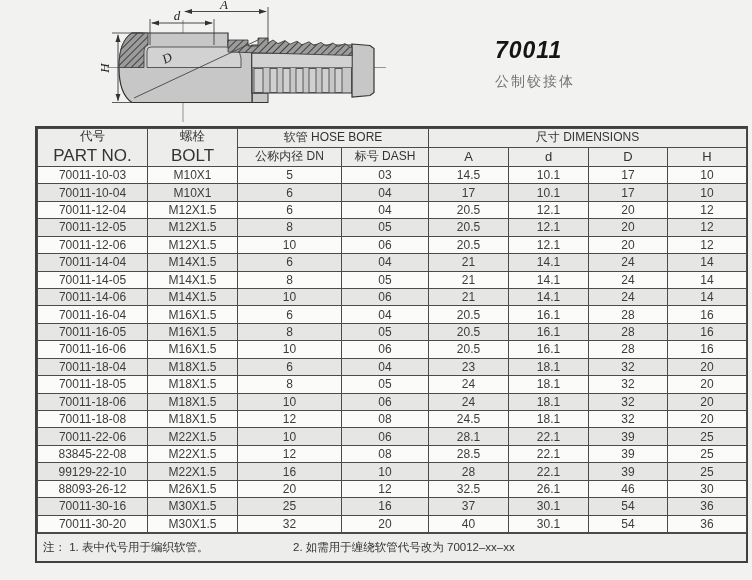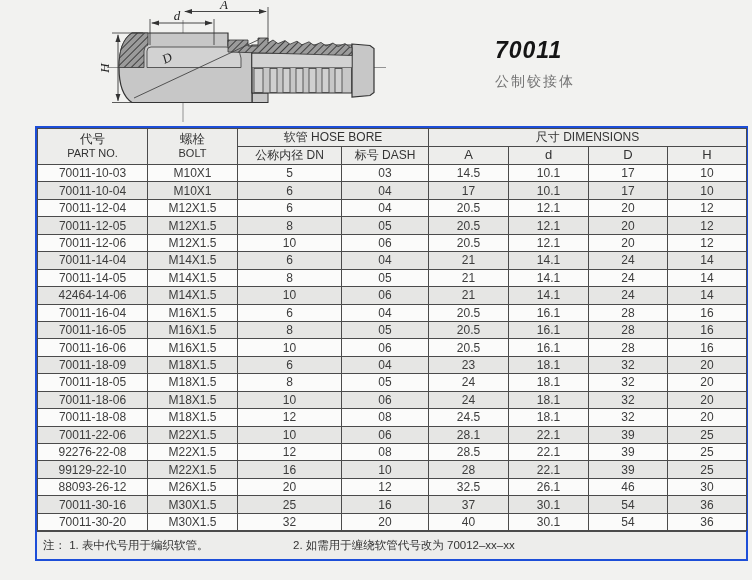--- a/index.html
+++ b/index.html
@@ -11,31 +11,31 @@
   
   .drawing{position:absolute;left:100px;top:0;width:300px;height:128px;overflow:visible;}
   .dim-label{font-family:"Liberation Serif","DejaVu Serif",serif;font-style:italic;font-size:13px;fill:#222;}
   
   .title-block{position:absolute;left:463px;top:37px;margin-left:32px;}
   .series-code{font-size:23px;font-weight:bold;font-style:italic;color:#151515;letter-spacing:1px;}
   .series-name{font-size:14px;color:#737373;margin-top:9px;letter-spacing:2px;}
   
   .frame{
     position:absolute;left:35px;top:126px;width:709px;
-    border:2px solid #1d4ed8;background:#ededeb;
+    border:2px solid #404040;background:#ededeb;
   }
   table{border-collapse:collapse;width:100%;table-layout:fixed;}
   th,td{
     border:1px solid #4b4b4b;text-align:center;vertical-align:middle;
     padding:0;font-weight:normal;white-space:nowrap;overflow:hidden;
   }
   thead th{background:#ededeb;font-size:12px;line-height:1.25;height:17px;color:#333;}
   thead th.hdr-2line{height:auto;}
   .hdr-cn{font-size:12.5px;}
-  .hdr-en{font-size:11px;}
+  .hdr-en{font-size:17px;}
   .hdr-letter{font-size:13px;}
   tbody td{height:16.45px;font-size:12px;color:#3c3c3c;background:#fbfbfa;}
   tbody tr:nth-child(even) td{background:#e6e6e4;}
   
   .notes{
     border-top:1px solid #4b4b4b;background:#ededeb;
     padding:5px 22px 6px 6px;font-size:11.5px;line-height:1.4;color:#333;
   }
   .note-line{display:flex;}
   .note-line .n1{width:250px;flex:none;}
@@ -205,21 +205,21 @@
           <td>70011-14-05</td>
           <td>M14X1.5</td>
           <td>8</td>
           <td>05</td>
           <td>21</td>
           <td>14.1</td>
           <td>24</td>
           <td>14</td>
         </tr>
         <tr>
-          <td>42464-14-06</td>
+          <td>70011-14-06</td>
           <td>M14X1.5</td>
           <td>10</td>
           <td>06</td>
           <td>21</td>
           <td>14.1</td>
           <td>24</td>
           <td>14</td>
         </tr>
         <tr>
           <td>70011-16-04</td>
@@ -245,21 +245,21 @@
           <td>70011-16-06</td>
           <td>M16X1.5</td>
           <td>10</td>
           <td>06</td>
           <td>20.5</td>
           <td>16.1</td>
           <td>28</td>
           <td>16</td>
         </tr>
         <tr>
-          <td>70011-18-09</td>
+          <td>70011-18-04</td>
           <td>M18X1.5</td>
           <td>6</td>
           <td>04</td>
           <td>23</td>
           <td>18.1</td>
           <td>32</td>
           <td>20</td>
         </tr>
         <tr>
           <td>70011-18-05</td>
@@ -295,21 +295,21 @@
           <td>70011-22-06</td>
           <td>M22X1.5</td>
           <td>10</td>
           <td>06</td>
           <td>28.1</td>
           <td>22.1</td>
           <td>39</td>
           <td>25</td>
         </tr>
         <tr>
-          <td>92276-22-08</td>
+          <td>83845-22-08</td>
           <td>M22X1.5</td>
           <td>12</td>
           <td>08</td>
           <td>28.5</td>
           <td>22.1</td>
           <td>39</td>
           <td>25</td>
         </tr>
         <tr>
           <td>99129-22-10</td>

